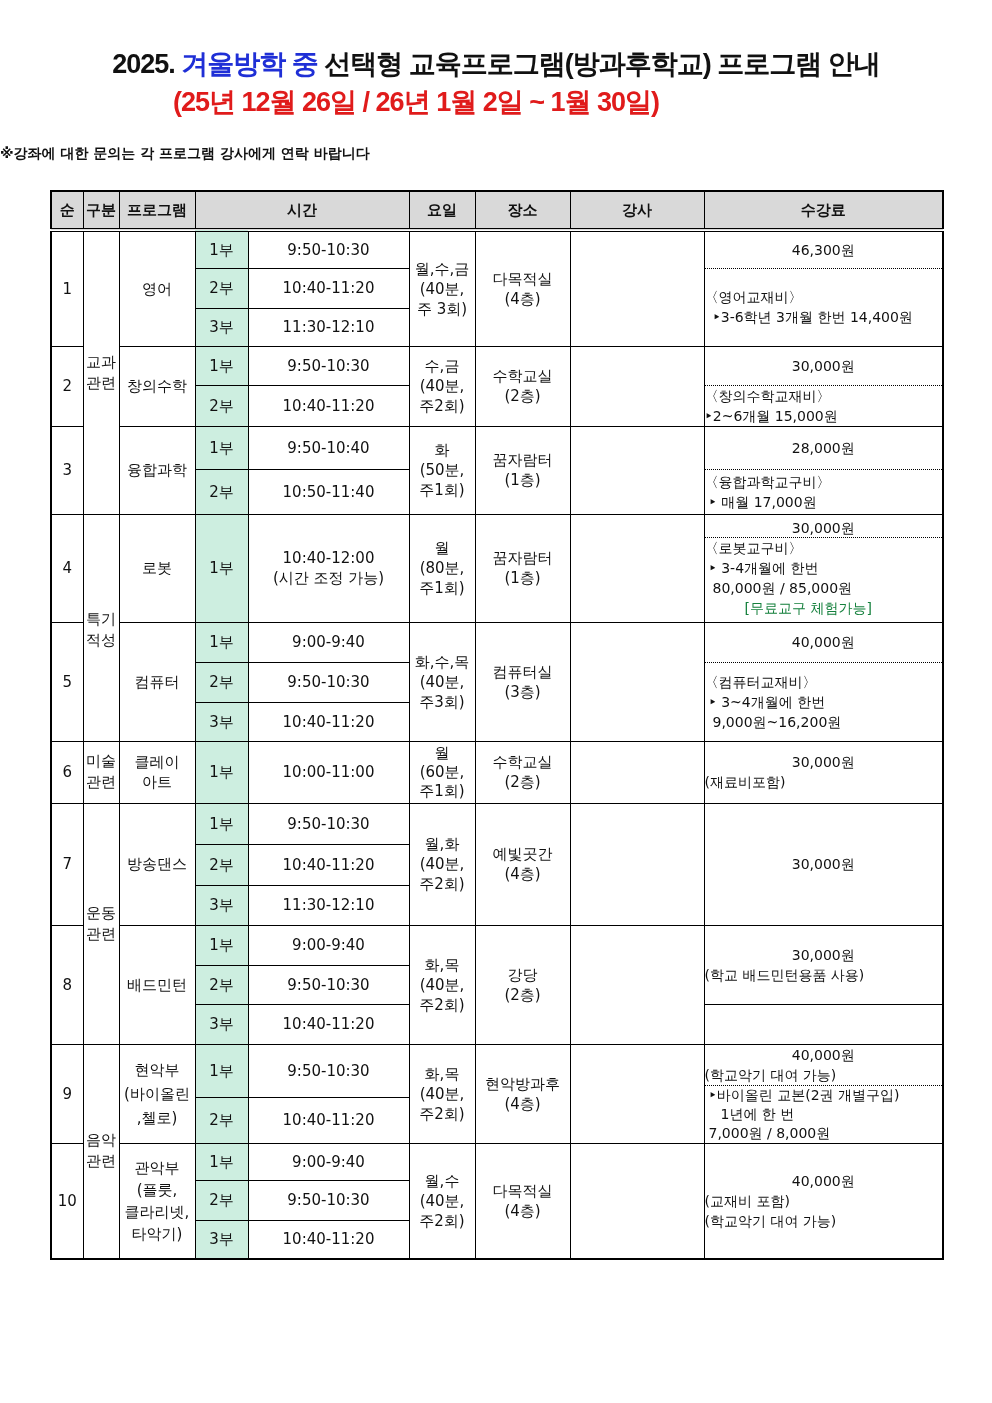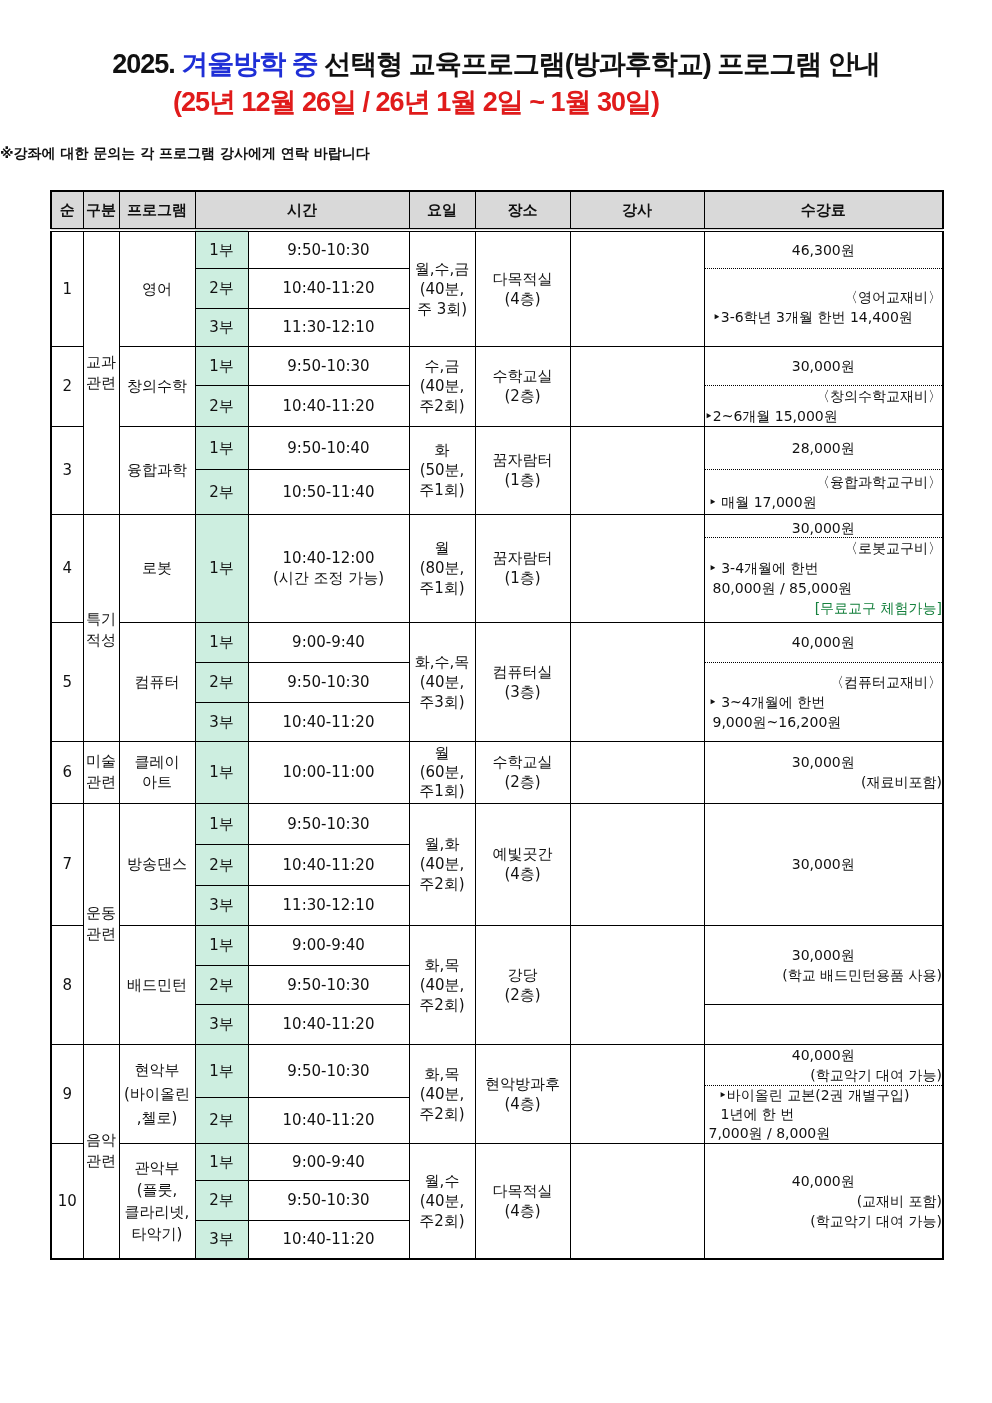--- a/index.html
+++ b/index.html
@@ -15,21 +15,21 @@
   table.sched { position:absolute; left:50px; top:190px; width:892px; border-collapse:collapse;
                 table-layout:fixed; border:2px solid #000; font-size:15px; }
   table.sched td, table.sched th { border:1px solid #000; text-align:center; vertical-align:middle;
                 padding:0; line-height:20px; }
   table.sched thead th { background:#d9d9d9; font-weight:bold; height:36px; font-size:15px;
                 border-bottom:4px double #000; }
   td.sess { background:#cdeee0; }
   td.fee { font-size:14px; }
   .fee-main { text-align:center; }
   .fee-split { border-bottom:1px dotted #000 !important; }
-  .fee-sub { text-align:right; }
+  .fee-sub { text-align:left; }
   .fee-note { text-align:left; padding-left:4px; }
   .fee-indent { text-align:left; padding-left:8px; }
   .blue-note { color:#15803d; }
   td.cat { vertical-align:middle; }
   .vtxt { display:inline-block; line-height:21px; }
 </style>
 </head>
 <body>
 
 <div class="title">
@@ -245,21 +245,21 @@
       <td class="sess">1부</td>
       <td>9:50-10:30</td>
       <td rowspan="2"><span>화,목</span><br><span>(40분,</span><br><span>주2회)</span></td>
       <td rowspan="2"><span>현악방과후</span><br><span>(4층)</span></td>
       <td rowspan="2"></td>
       <td rowspan="2" class="fee" style="padding:0;vertical-align:top">
         <div style="border-bottom:1px dotted #000;line-height:20px">
           <div class="fee-main">40,000원</div>
           <div class="fee-sub">(학교악기  대여  가능)</div>
         </div>
-        <div class="fee-note" style="padding-left:14px;line-height:19px">‣바이올린  교본(2권  개별구입)</div>
+        <div class="fee-note" style="padding-left:4px;line-height:19px">‣바이올린  교본(2권  개별구입)</div>
         <div class="fee-note" style="padding-left:16px;line-height:19px">1년에  한  번</div>
         <div class="fee-note" style="line-height:19px">7,000원  /  8,000원</div>
       </td>
     </tr>
     <tr style="height:45px">
       <td class="sess">2부</td>
       <td>10:40-11:20</td>
     </tr>
 
     <tr style="height:37px">

